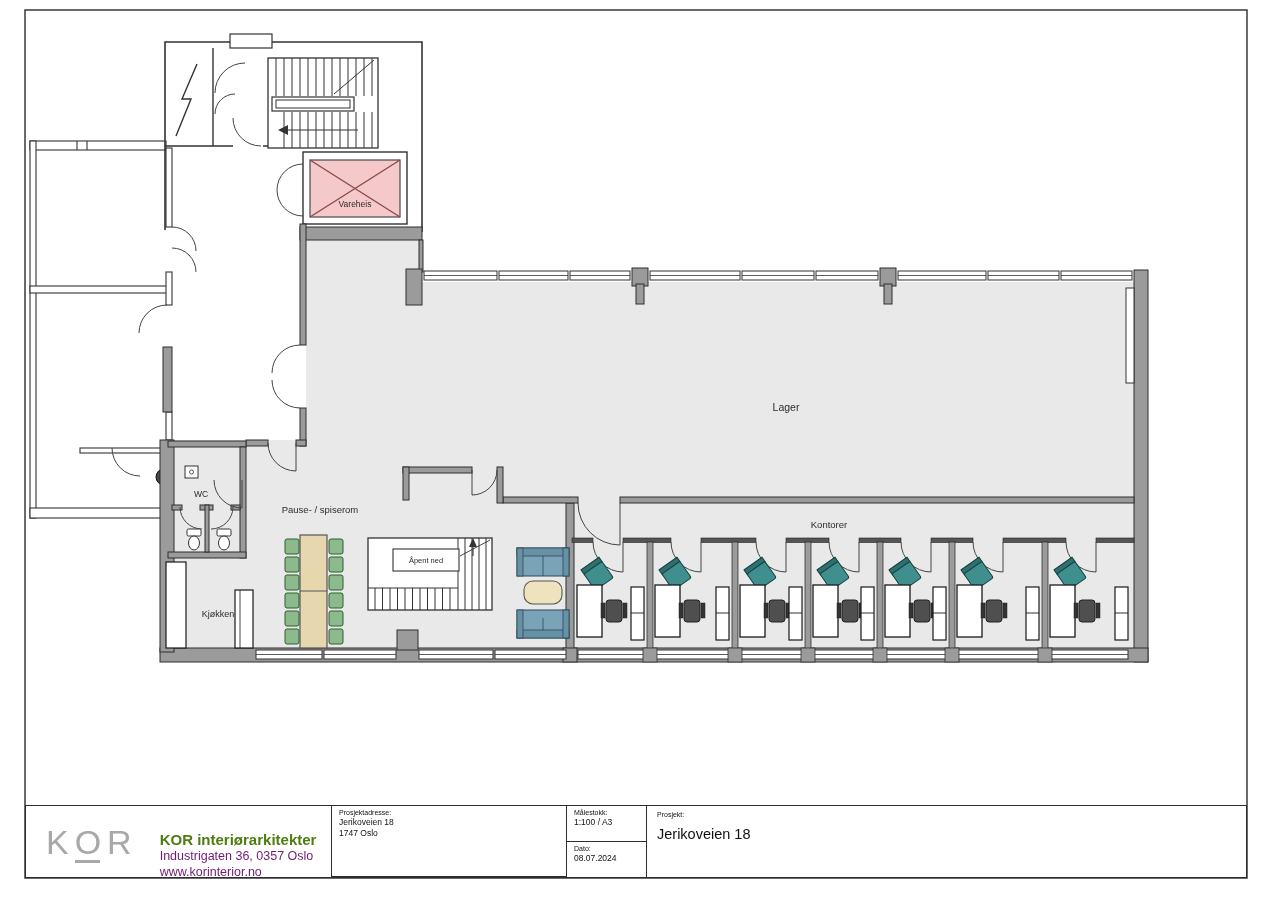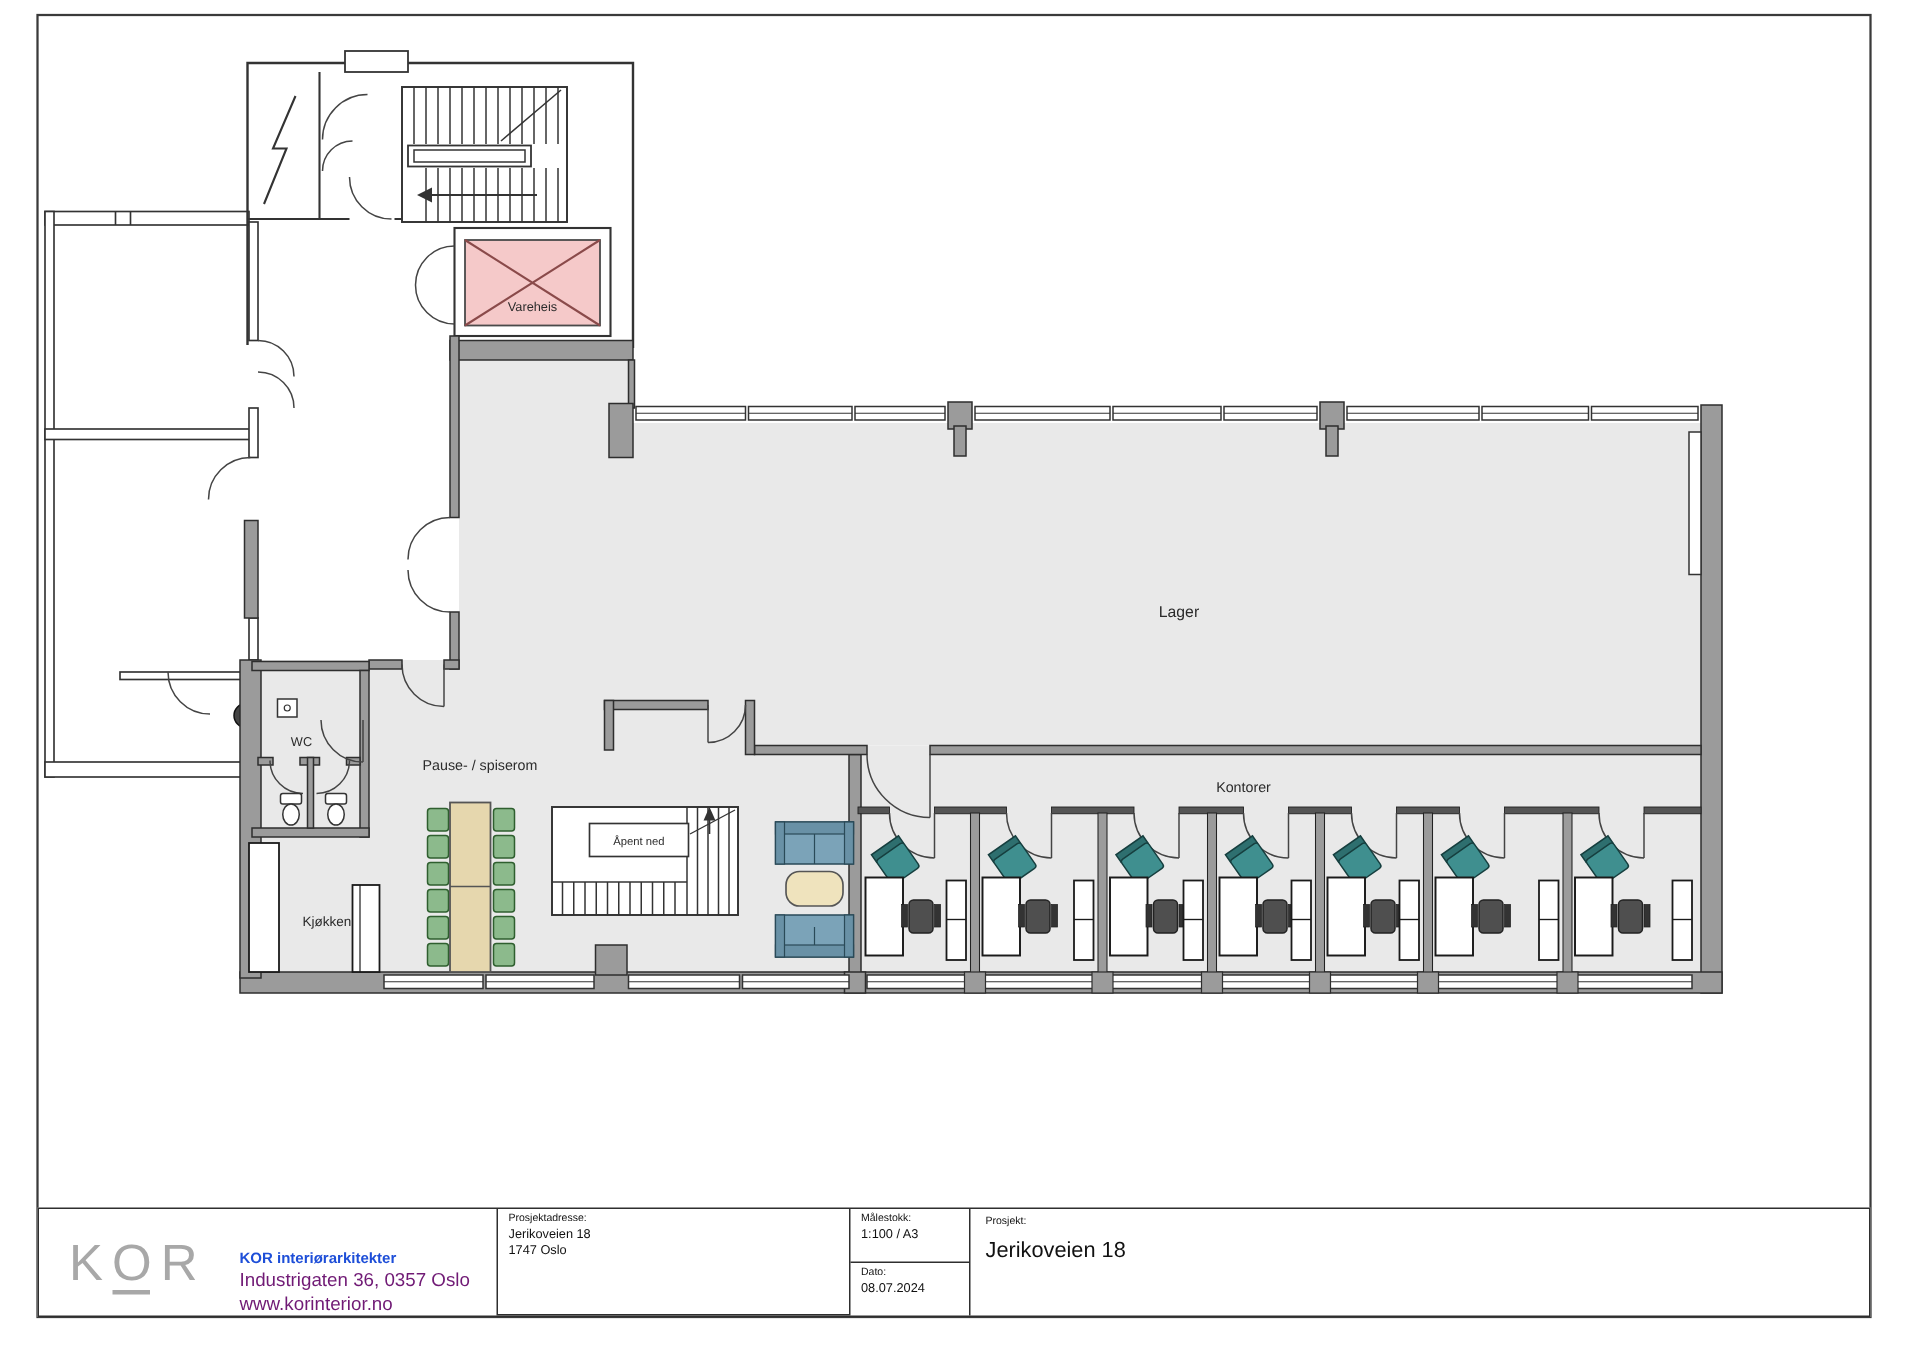--- a/index.html
+++ b/index.html
@@ -16,21 +16,21 @@
   .tb-c3{width:80px;border-left:1.5px solid #2e2e2e;display:flex;flex-direction:column;}
   .tb-c4{width:310px;border-left:1.5px solid #2e2e2e;padding:5px 10px;}
   .tb-c5{flex:1;border-left:1.5px solid #2e2e2e;padding:5px 10px;}
   .tb-row{flex:1;padding:3px 7px;box-sizing:border-box;overflow:hidden;}
   .tb-row.first{border-bottom:1.5px solid #2e2e2e;}
   .lbl{font-size:7px;color:#111;line-height:1.2;}
   .val{font-size:8.5px;color:#111;line-height:1.25;}
   .big{font-size:14.5px;color:#111;margin-top:7px;}
   .kor-logo{position:relative;font-size:34px;color:#a8a8a8;letter-spacing:6px;line-height:1;}
   .kor-underline{position:absolute;left:29px;bottom:-4px;width:25px;height:2.5px;background:#a8a8a8;}
-  .firm-name{font-size:10px;font-weight:bold;color:#1d4ed8;line-height:1.25;margin-top:28px;}
+  .firm-name{font-size:15px;font-weight:bold;color:#4d7c0f;line-height:1.25;margin-top:28px;}
   .firm-line{font-size:12.5px;color:#701a75;line-height:1.25;}
 </style>
 </head>
 <body>
 
 <div class="page">
 
 <svg width="1272" height="900" viewBox="0 0 1272 900">
 
   <rect x="25" y="10" width="1222" height="868" fill="none" stroke="#3a3a3a" stroke-width="1.5"></rect>

